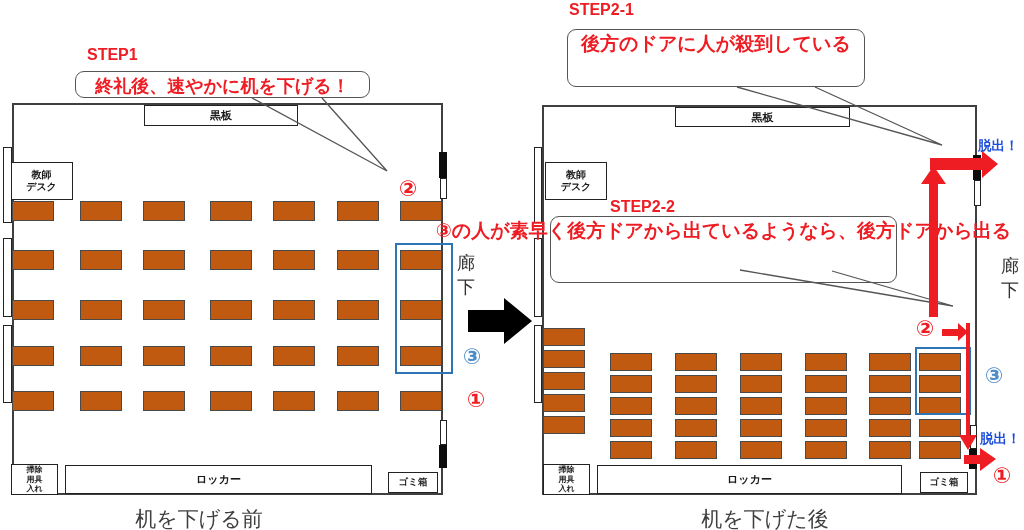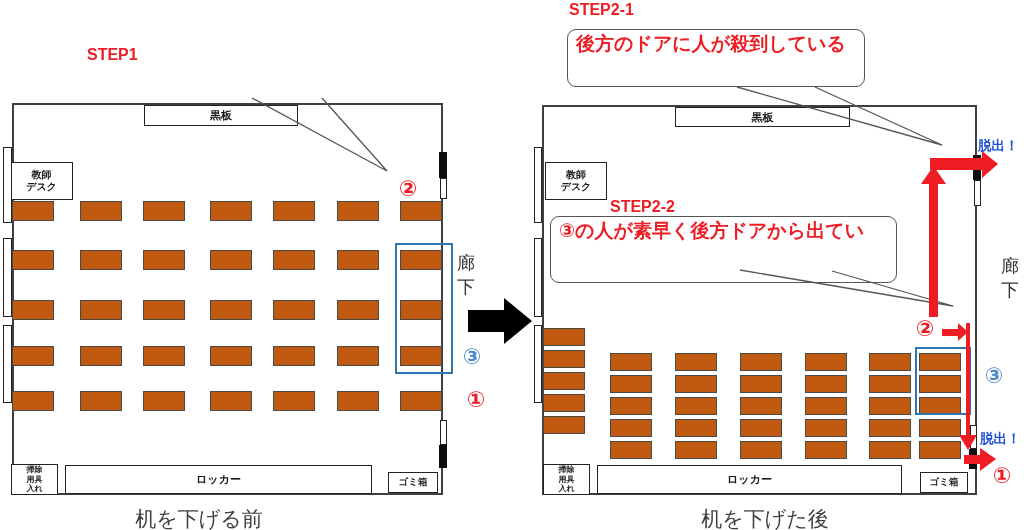--- a/index.html
+++ b/index.html
@@ -9,21 +9,21 @@
   .room{border:2px solid #3f3f3f;background:#fff;z-index:1;}
   .box{border:1.4px solid #222;background:#fff;color:#1a1a1a;font-weight:bold;
        display:flex;align-items:center;justify-content:center;text-align:center;z-index:12;}
   .window{background:#fff;border:1.2px solid #222;z-index:12;}
   .doorblack{background:#0d0d0d;z-index:13;}
   .doorwhite{background:#fff;border:1.2px solid #222;z-index:13;}
   .desk{position:absolute;box-sizing:border-box;border:1.5px solid #4a4a4a;z-index:10;}
   .bluerect{border:2.5px solid #2E75B6;z-index:20;background:transparent;}
   .step-title{color:#EE1C23;font-weight:bold;font-size:16px;z-index:45;white-space:nowrap;}
   .bubble{background:#fff;border:1.6px solid #555;border-radius:9px;color:#EE1C23;
-          font-weight:bold;z-index:30;display:flex;flex-direction:column;
+          font-weight:bold;z-index:30;display:flex;flex-direction:row;justify-content:center;
           padding:1px 8px;white-space:nowrap;}
   .bubble .ln{line-height:26px;}
   .marker{z-index:46;font-size:22px;font-weight:bold;transform:translate(-50%,-50%);
           line-height:22px;white-space:nowrap;}
   .marker.red{color:#EE1C23;}
   .marker.blue{color:#4D8BC9;}
   .corridor{color:#333;font-size:18px;line-height:24px;width:20px;word-break:break-all;
             z-index:45;text-align:center;}
   .escape{color:#1d4ed8;font-weight:bold;font-size:13.5px;z-index:46;white-space:nowrap;}
   .caption{color:#3f3f3f;font-size:21px;text-align:center;z-index:45;white-space:nowrap;}
@@ -67,20 +67,23 @@
   </div>
 
   <div class="abs box" style="left:388px;top:472px;width:50px;height:21px;font-size:9.5px;">
     <span>ゴミ箱</span>
   </div>
 
   <div class="abs bluerect" style="left:395px;top:243px;width:58px;height:131px;"></div>
 
   <div class="abs step-title" style="left:87px;top:46px;">STEP1</div>
 
+  <div class="abs bubble" style="left:75px;top:71px;width:295px;height:27px;font-size:18px;">
+    <div class="ln">終礼後、速やかに机を下げる！</div>
+  </div>
 
   <div class="abs corridor" style="left:456px;top:251px;">廊下</div>
 
   <div class="abs marker red" style="left:408px;top:189px;">②</div>
   <div class="abs marker blue" style="left:472px;top:357px;">③</div>
   <div class="abs marker red" style="left:476px;top:400px;">①</div>
 
   <div class="abs caption" style="left:99px;top:505px;width:200px;">机を下げる前</div>
 
   <div class="abs room" style="left:542px;top:105px;width:435px;height:390px;"></div>
@@ -122,20 +125,21 @@
   <div class="abs step-title" style="left:569px;top:1px;text-align:right;">STEP2-1</div>
 
   <div class="abs bubble" style="left:567px;top:29px;width:298px;height:58px;font-size:19px;">
     <div class="ln">後方のドアに人が殺到している</div>
   </div>
 
   <div class="abs step-title" style="left:610px;top:198px;">STEP2-2</div>
 
   <div class="abs bubble" style="left:550px;top:216px;width:347px;height:67px;font-size:19px;">
     <div class="ln">③の人が素早く後方ドアから出てい</div>
+    <div class="ln">るようなら、後方ドアから出る</div>
   </div>
 
   <div class="abs corridor" style="left:1000px;top:254px;">廊下</div>
 
   <div class="abs escape" style="left:978px;top:137px;">脱出！</div>
   <div class="abs escape" style="left:980px;top:430px;">脱出！</div>
 
   <div class="abs marker red" style="left:925px;top:329px;">②</div>
   <div class="abs marker blue" style="left:994px;top:376px;">③</div>
   <div class="abs marker red" style="left:1002px;top:476px;">①</div>

